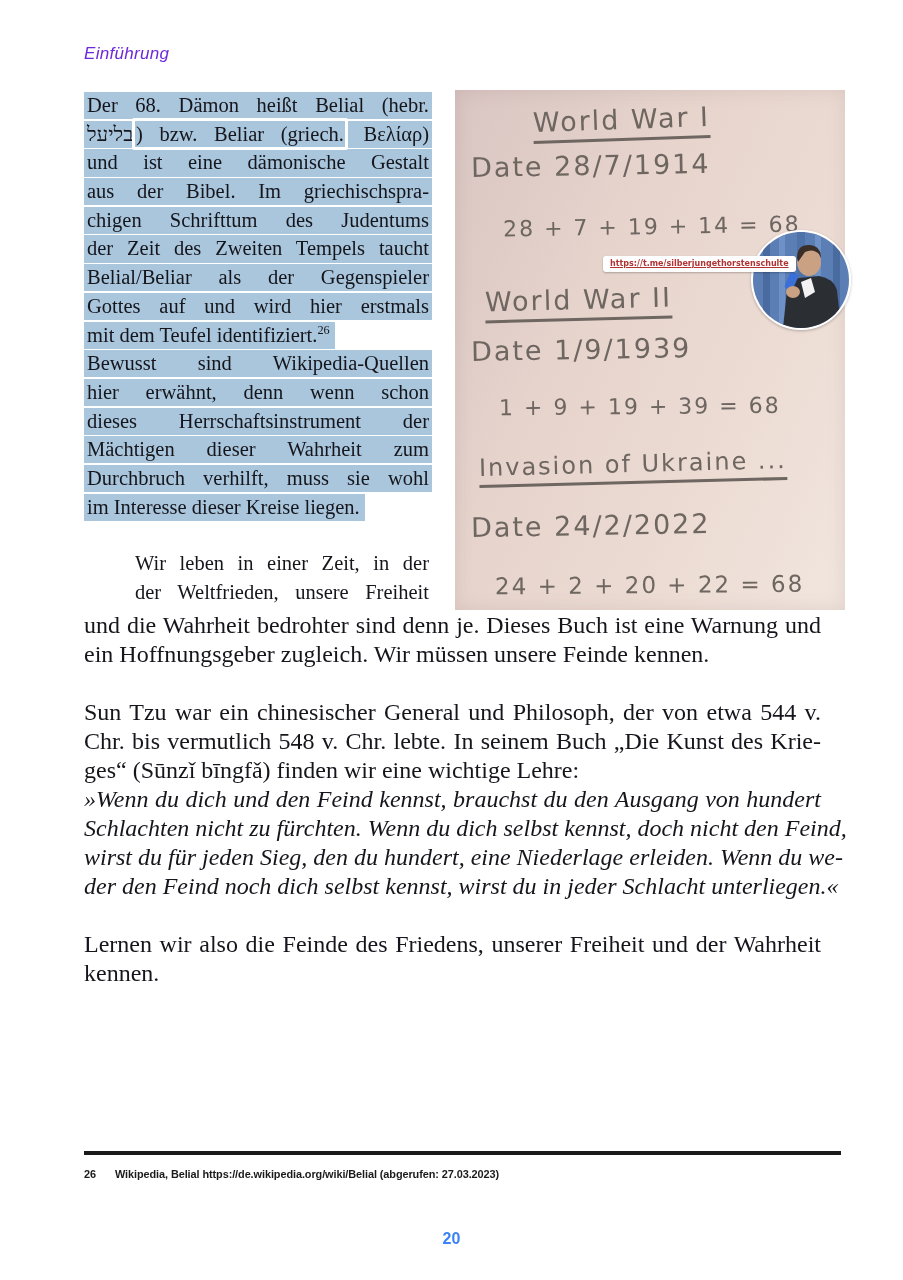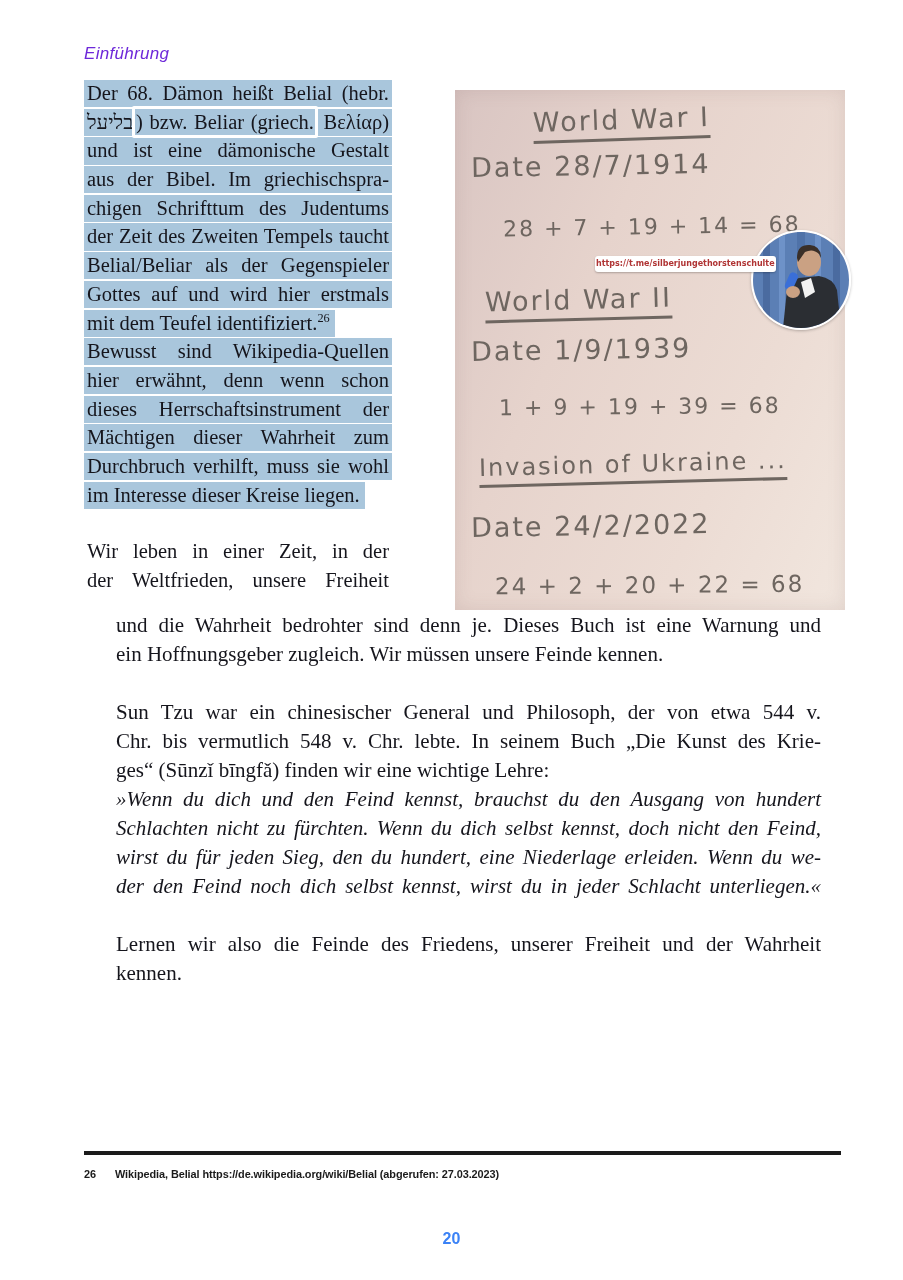--- a/index.html
+++ b/index.html
@@ -9,66 +9,66 @@
     font-family:"Liberation Serif","DejaVu Serif","DejaVu Sans",serif;
     color:#15151c;
   }
   
   .runhead{
     position:absolute;left:84px;top:44px;
     font-family:"Liberation Sans","DejaVu Sans",sans-serif;
     font-style:italic;font-size:17px;color:#6d28d9;letter-spacing:.3px;
   }
   
-  .narrowcol{position:absolute;left:84px;top:80px;width:308px;}
+  .narrowcol{position:absolute;left:84px;top:92px;width:348px;}
   .hl-line{
     background:#a9c6dc;
     height:27.2px;line-height:27.2px;margin-bottom:1.5px;
     padding:0 3px;font-size:20.5px;
     text-align:justify;text-align-last:justify;
     white-space:nowrap;
   }
   .hl-line.fit{width:fit-content;text-align:left;text-align-last:left;padding-right:5px;}
   .hl-line sup{font-size:60%;vertical-align:super;line-height:0;}
   .whitebox{
     border:3px solid #ffffff;border-radius:2px;
     padding:2px 1px;margin:16px -1px;position:relative;z-index:2;
   }
   .gapline{height:27px;}
   .plain-line{
     height:28.7px;line-height:28.7px;font-size:20.5px;padding:0 3px;
-    text-align:justify;text-align-last:justify;white-space:nowrap;
+    text-align:justify;text-align-last:justify;white-space:nowrap;margin-left:48px;
   }
   
   .fullcol{position:absolute;left:84px;top:611px;width:737px;}
   .f-line{
-    height:29px;line-height:29px;font-size:21px;
-    text-align:justify;text-align-last:justify;white-space:nowrap;margin-left:32px;
+    height:29px;line-height:29px;font-size:24px;
+    text-align:justify;text-align-last:justify;white-space:nowrap;
   }
   .f-line.last{text-align:center;text-align-last:left;}
   .f-line.italic{font-style:italic;}
   .mt-blank{margin-top:29px;}
   
   .photo{
     position:absolute;left:455px;top:90px;width:390px;height:520px;
     background:linear-gradient(115deg,#d9c5c2 0%,#e6d3cc 35%,#ecdcd4 70%,#f1e6de 100%);
     box-shadow:inset 0 0 18px rgba(120,90,90,.15);
   }
   .hw{
     position:absolute;
     font-family:"DejaVu Sans",sans-serif;
     color:#6e6660;letter-spacing:2px;white-space:nowrap;
   }
   .hw.u{border-bottom:3px solid #6e6660;padding-bottom:3px;}
   .pill{
-    position:absolute;left:140px;top:166px;z-index:3;
-    background:#ffffff;border-radius:3px;padding:4px 1px;
+    position:absolute;left:148px;top:166px;z-index:3;
+    background:#ffffff;border-radius:3px;padding:4px 7px;
     box-shadow:0 1px 2px rgba(0,0,0,.25);
     font-family:"DejaVu Sans",sans-serif;font-size:8px;font-weight:bold;
-    color:#b03434;letter-spacing:0;line-height:1;white-space:nowrap;
+    color:#b03434;letter-spacing:0;line-height:1;white-space:nowrap;text-decoration:underline;
   }
   .avatar{
     position:absolute;left:296px;top:140px;width:96px;height:96px;z-index:2;
     border-radius:50%;overflow:hidden;border:2px solid #ffffff;
     box-shadow:0 1px 3px rgba(0,0,0,.25);
   }
   
   .fnrule{position:absolute;left:84px;top:1151px;width:757px;height:4px;background:#1b1b1b;}
   .footnote{
     position:absolute;left:84px;top:1168px;width:757px;

